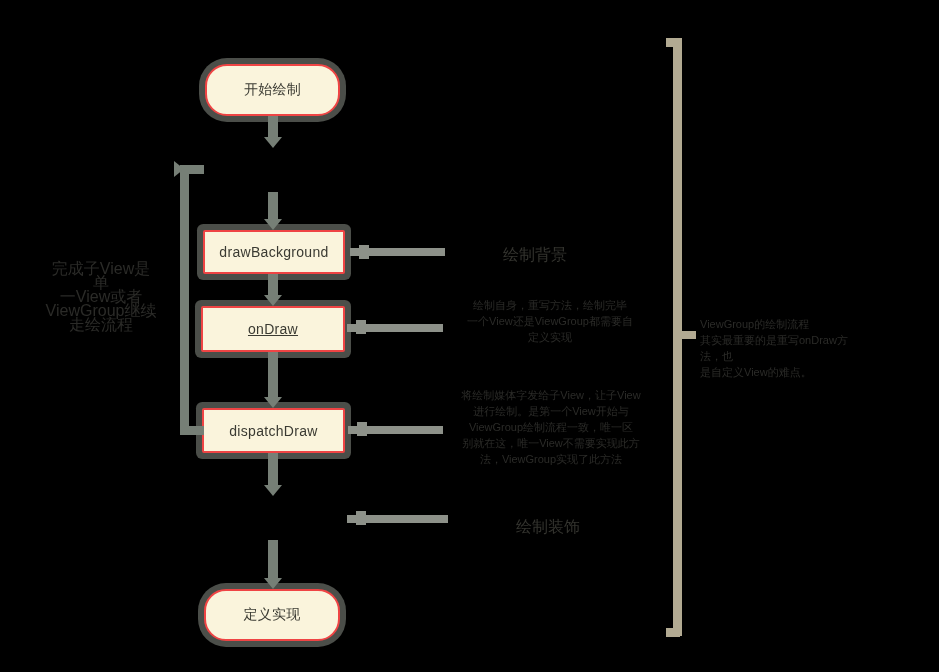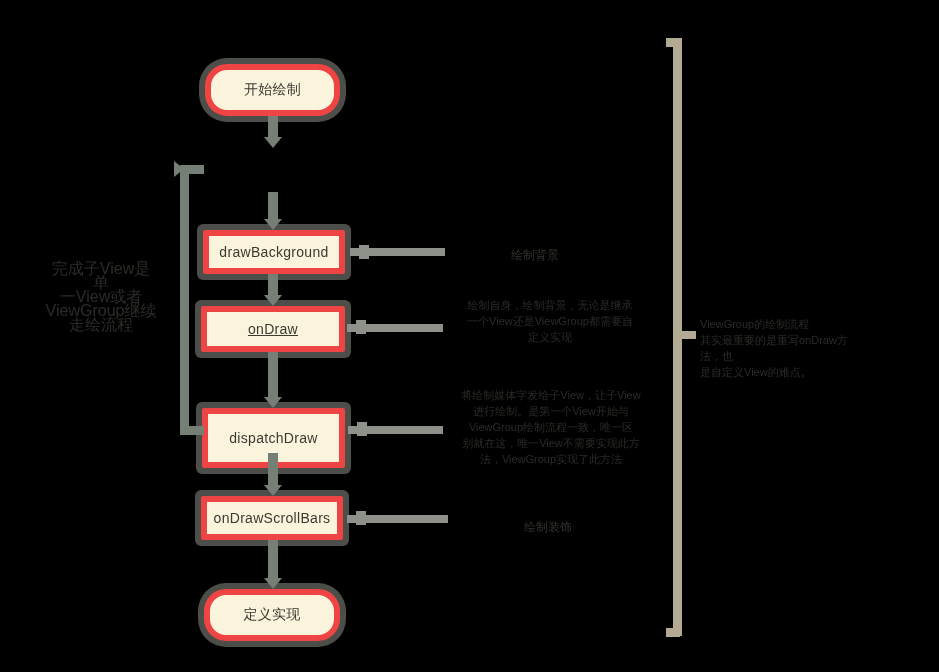--- a/index.html
+++ b/index.html
@@ -19,21 +19,21 @@
     width: 939px;
     height: 672px;
     background: #000000;
   }
 
   
   .node {
     position: absolute;
     box-sizing: border-box;
     background: #faf4dc;
-    border: 6px solid #ef4444;
+    border: 2px solid #ef4444;
     color: #3a3a32;
     font-size: 14px;
     display: flex;
     align-items: center;
     justify-content: center;
     text-align: center;
     box-shadow: 0 0 0 6px rgba(136,142,133,0.55);
     letter-spacing: 0.3px;
   }
   .node.terminal {
@@ -107,21 +107,21 @@
     font-size: 11px;
     line-height: 16px;
     text-align: center;
     white-space: pre-line;
   }
   .annot.small {
     font-size: 16px;
     line-height: 14px;
   }
   .annot.label {
-    font-size: 12px;
+    font-size: 16px;
     line-height: 16px;
     color: #33332e;
   }
 </style>
 </head>
 <body>
 
 <div id="canvas">
 
   <div class="node terminal" style="left:205px; top:64px; width:135px; height:52px;">
@@ -130,27 +130,24 @@
 
 
   <div class="node process" style="left:203px; top:230px; width:142px; height:44px;">
     <span>drawBackground</span>
   </div>
 
   <div class="node process" style="left:201px; top:306px; width:144px; height:46px;text-decoration:underline;">
     <span>onDraw</span>
   </div>
 
-  <div class="node process" style="left:202px; top:408px; width:143px; height:60px;">
+  <div class="node process" style="left:202px; top:408px; width:143px; height:45px;">
     <span>dispatchDraw</span>
   </div>
 
-  <div class="node process" style="left:201px; top:496px; width:142px; height:44px;">
-    <span>onDrawScrollBars</span>
-  </div>
 
   <div class="node terminal" style="left:204px; top:589px; width:136px; height:52px;">
     <span>定义实现</span>
   </div>
 
   <div class="vconn" style="left:268px; top:116px; height:22px;"></div>
   <div class="arrowhead" style="left:264px; top:137px;"></div>
 
   <div class="vconn" style="left:268px; top:192px; height:27px;"></div>
   <div class="arrowhead" style="left:264px; top:219px;"></div>
@@ -189,21 +186,21 @@
   <div class="bracket-cap" style="left:666px; top:628px;"></div>
   <div class="bracket-stem" style="left:682px; top:331px; width:14px; background:#b2aa92;"></div>
 
   <div class="annot small" style="left:45px; top:262px; width:112px;">完成子View是单
 一View或者
 ViewGroup继续
 走绘流程</div>
 
   <div class="annot label" style="left:480px; top:247px; width:110px;">绘制背景</div>
 
-  <div class="annot" style="left:445px; top:297px; width:210px;">绘制自身，绘制背景，无论是继承
+  <div class="annot" style="left:445px; top:297px; width:210px;">绘制自身，重写方法，绘制完毕
 一个View还是ViewGroup都需要自
 定义实现</div>
 
   <div class="annot" style="left:440px; top:387px; width:222px;">将绘制媒体字发给子View，让子View
 进行绘制。是第一个View开始与
 ViewGroup绘制流程一致，唯一区
 别就在这，唯一View不需要实现此方
 法，ViewGroup实现了此方法</div>
 
   <div class="annot label" style="left:493px; top:519px; width:110px;">绘制装饰</div>

